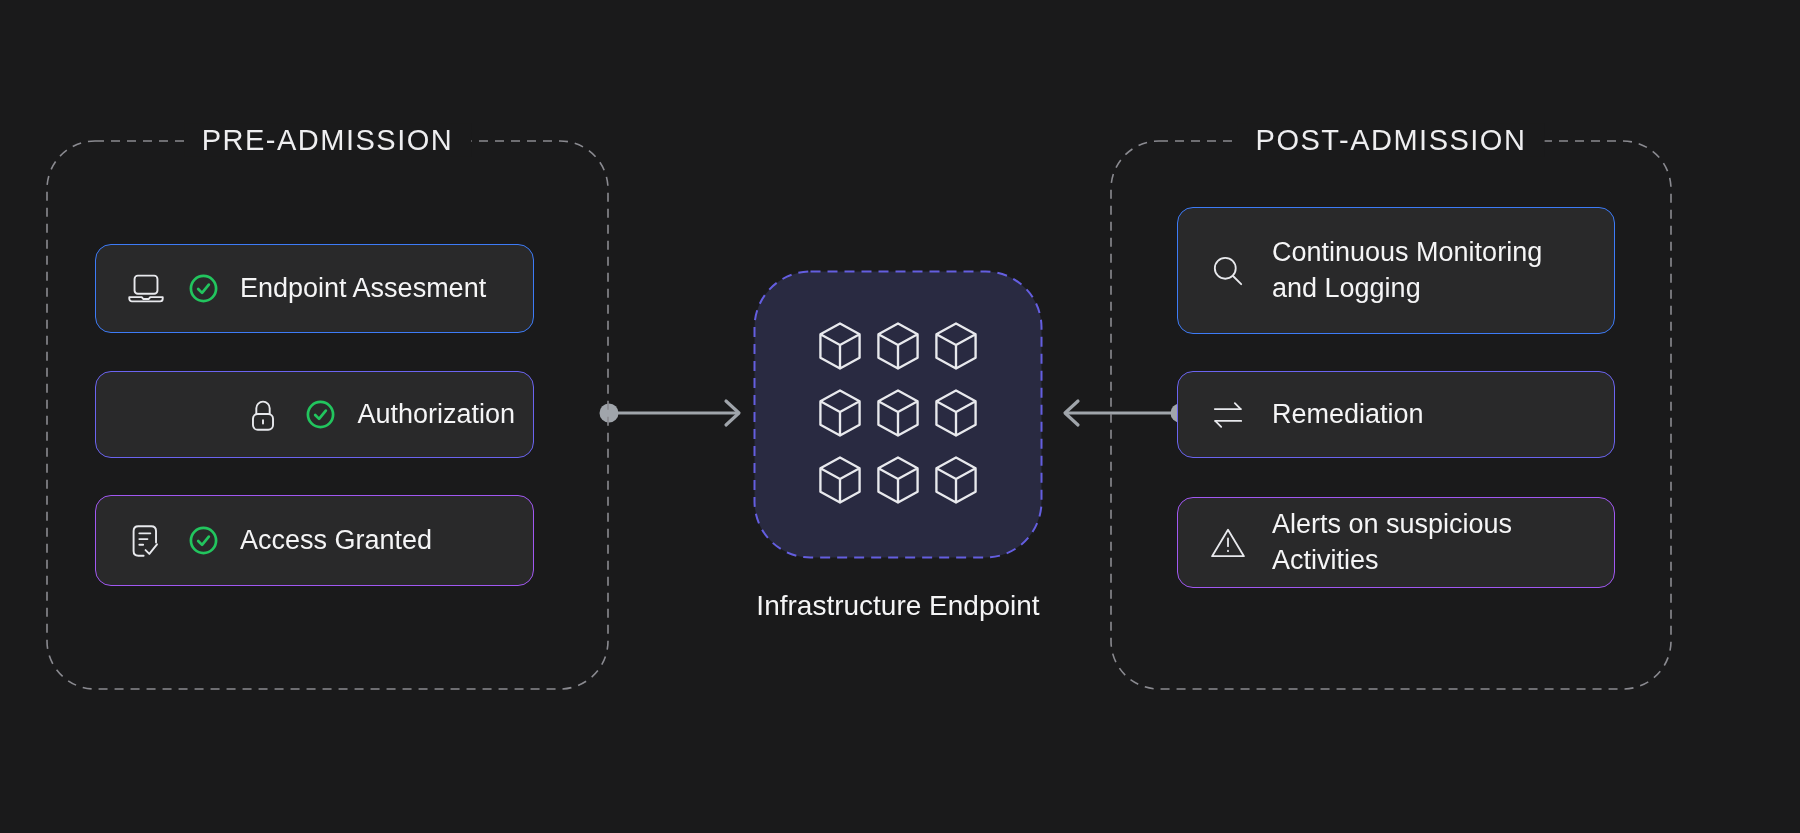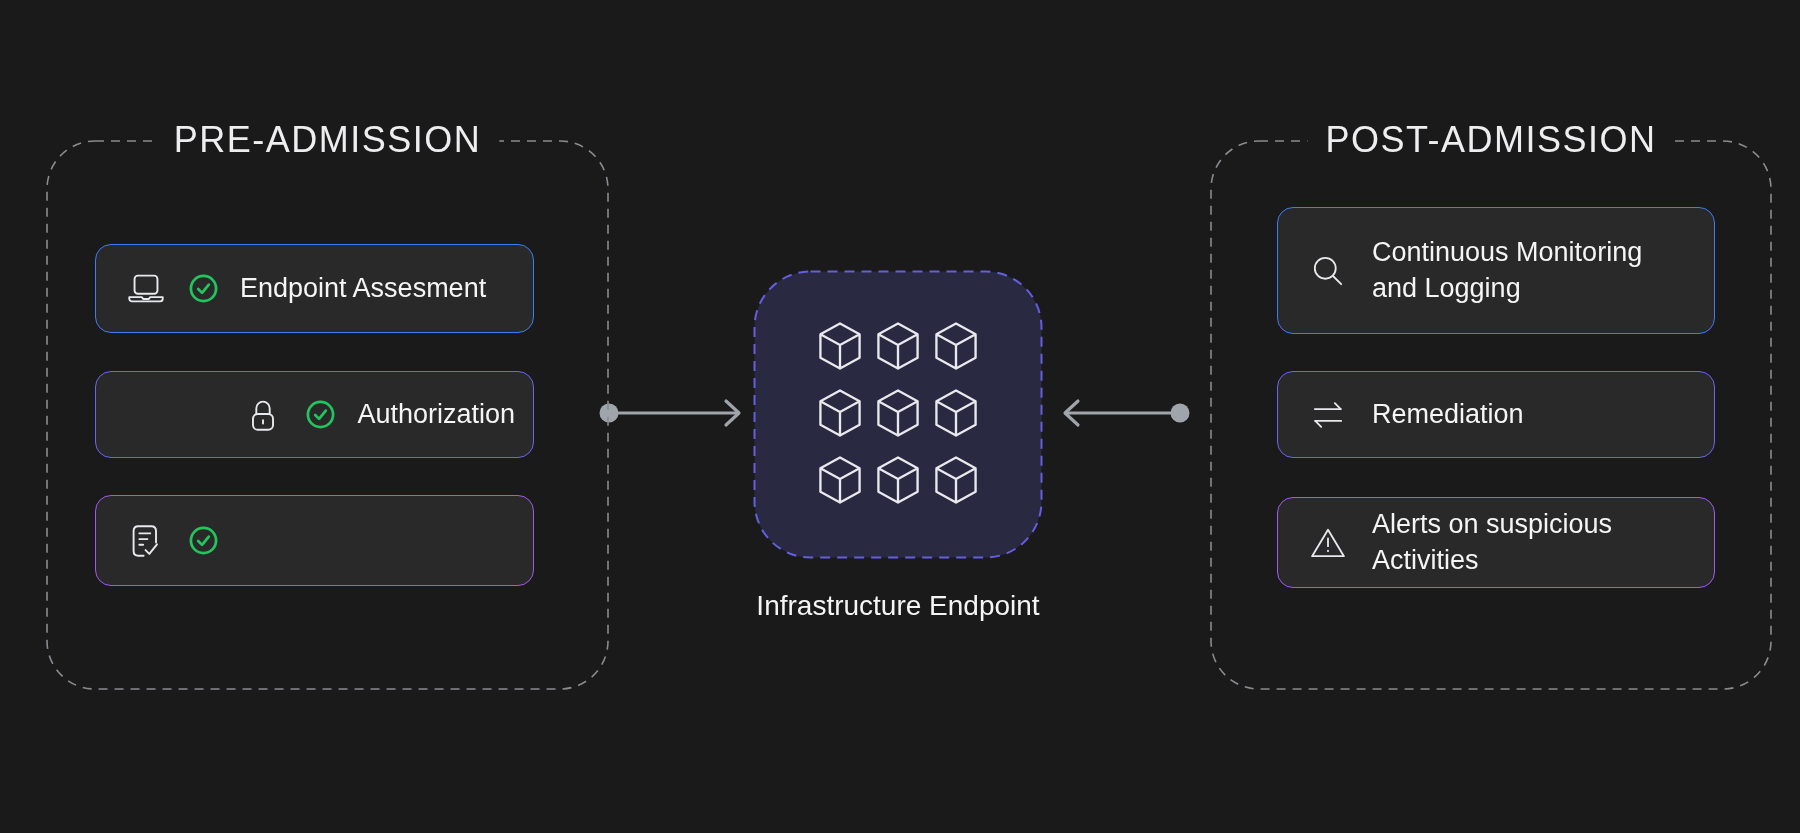--- a/index.html
+++ b/index.html
@@ -5,26 +5,26 @@
   html,body{margin:0;padding:0;background:#1a1a1b;}
   .stage{
     position:relative;width:1800px;height:833px;overflow:hidden;
     background:#1a1a1b;
     font-family:"Liberation Sans","DejaVu Sans",sans-serif;
     -webkit-font-smoothing:antialiased;
   }
   
   .group{position:absolute;top:140px;height:550px;}
   .group.pre{left:46px;width:563px;}
-  .group.post{left:1210px;width:562px;}
+  .group.post{left:1110px;width:562px;}
   .dash-rect{position:absolute;left:0;top:0;}
   .group-title{
     position:absolute;top:0;left:50%;transform:translate(-50%,-50%);
     background:#1a1a1b;padding:0 18px;white-space:nowrap;
-    color:#eeeef0;font-size:36px;font-weight:500;letter-spacing:1.5px;
+    color:#eeeef0;font-size:29px;font-weight:500;letter-spacing:1.5px;
   }
   
   .card{
     position:absolute;display:flex;align-items:center;box-sizing:border-box;
     background:#29292a;border:1.5px solid #3d7bf7;border-radius:16px;
     color:#f5f5f6;font-size:27px;line-height:1.33;
   }
   .pre .card{left:49px;width:439px;padding:0 18px 0 29px;gap:21px;}
   .post .card{left:67px;width:438px;padding:0 20px 0 30px;gap:24px;}
   .card.p1{top:104px;height:89px;}
@@ -119,20 +119,21 @@
           <line x1="15" y1="26" x2="19" y2="26"></line>
           <path d="M21.5 31.5 L25.5 35.5 L33.5 25.5"></path>
         </svg>
       </span>
       <span class="icon">
         <svg width="31" height="31" viewBox="0 0 32 32" class="ck">
           <circle cx="16" cy="16" r="13"></circle>
           <path d="M10.5 16.5 L14.5 20.5 L21.5 12"></path>
         </svg>
       </span>
+      <span class="card-label">Access Granted</span>
     </div>
   </section>
 
   <div class="center-box">
     <svg width="290" height="289">
       <defs>
         <symbol id="cube" viewBox="0 0 48 54">
           <path class="cube" d="M24 3 L44 14 L44 38 L24 49 L4 38 L4 14 Z M4 14 L24 25 L44 14 M24 25 L24 49"></path>
         </symbol>
       </defs>

